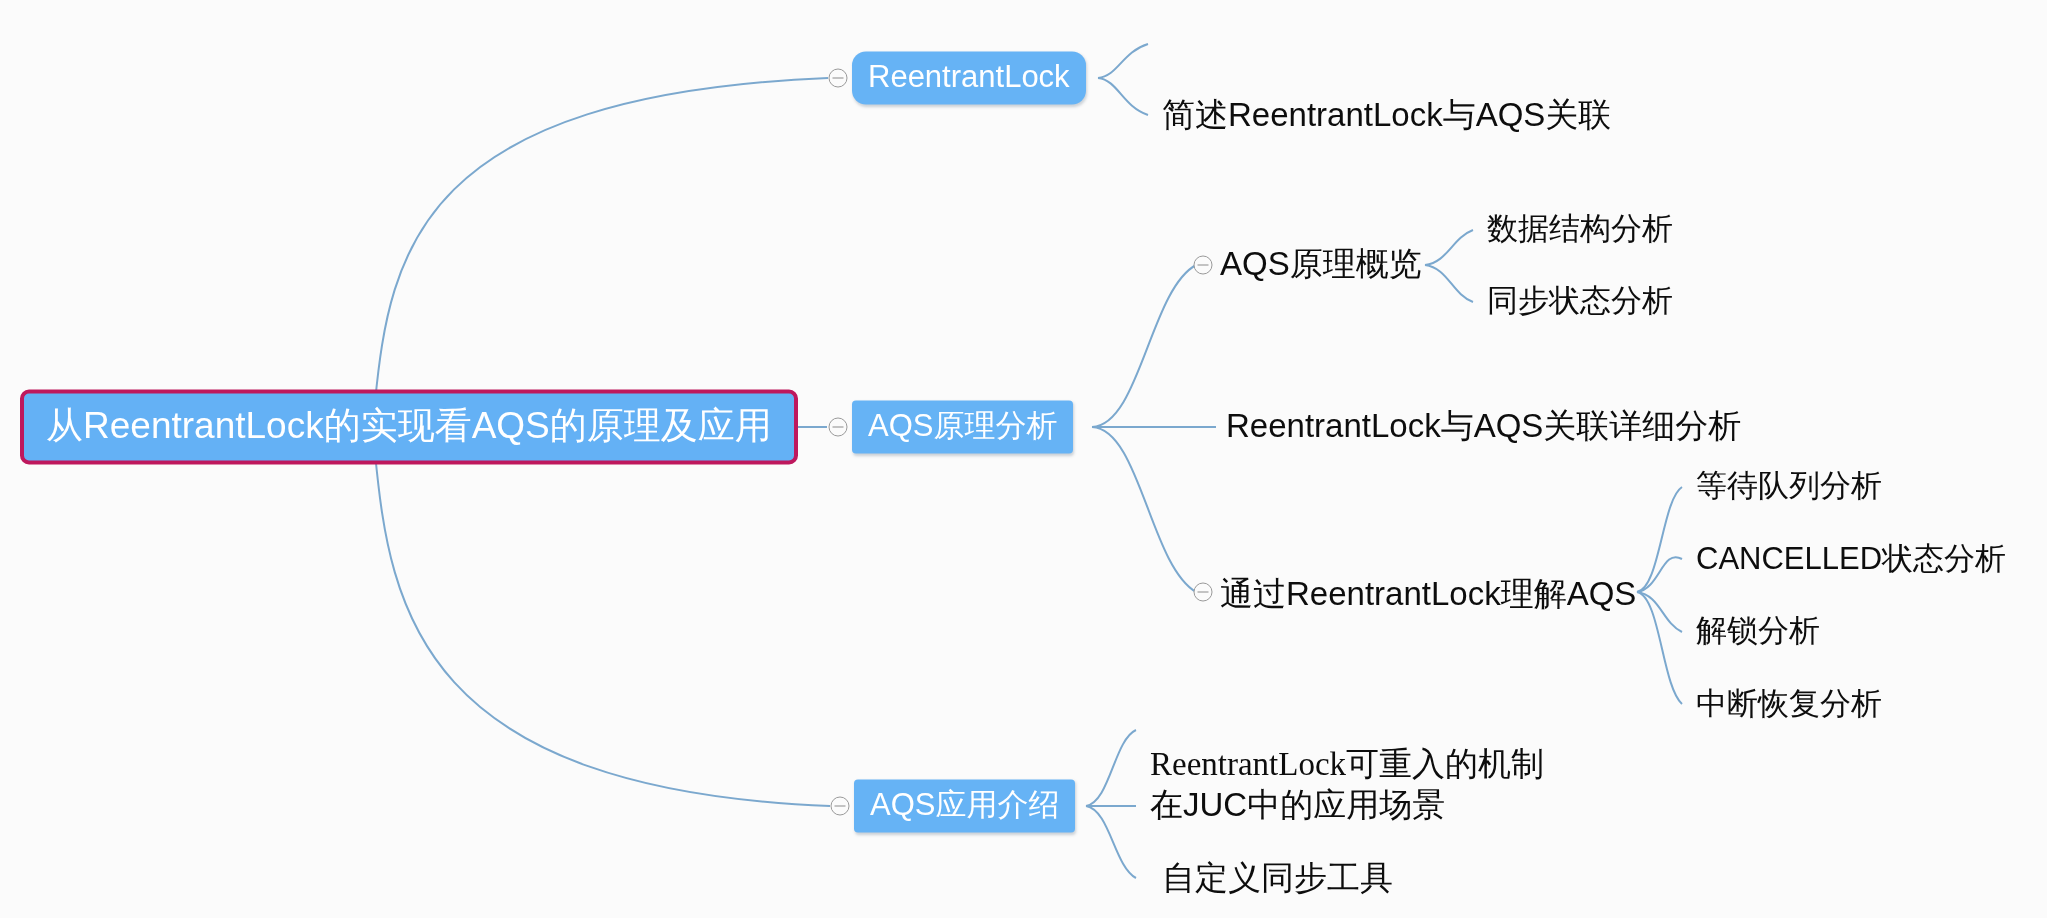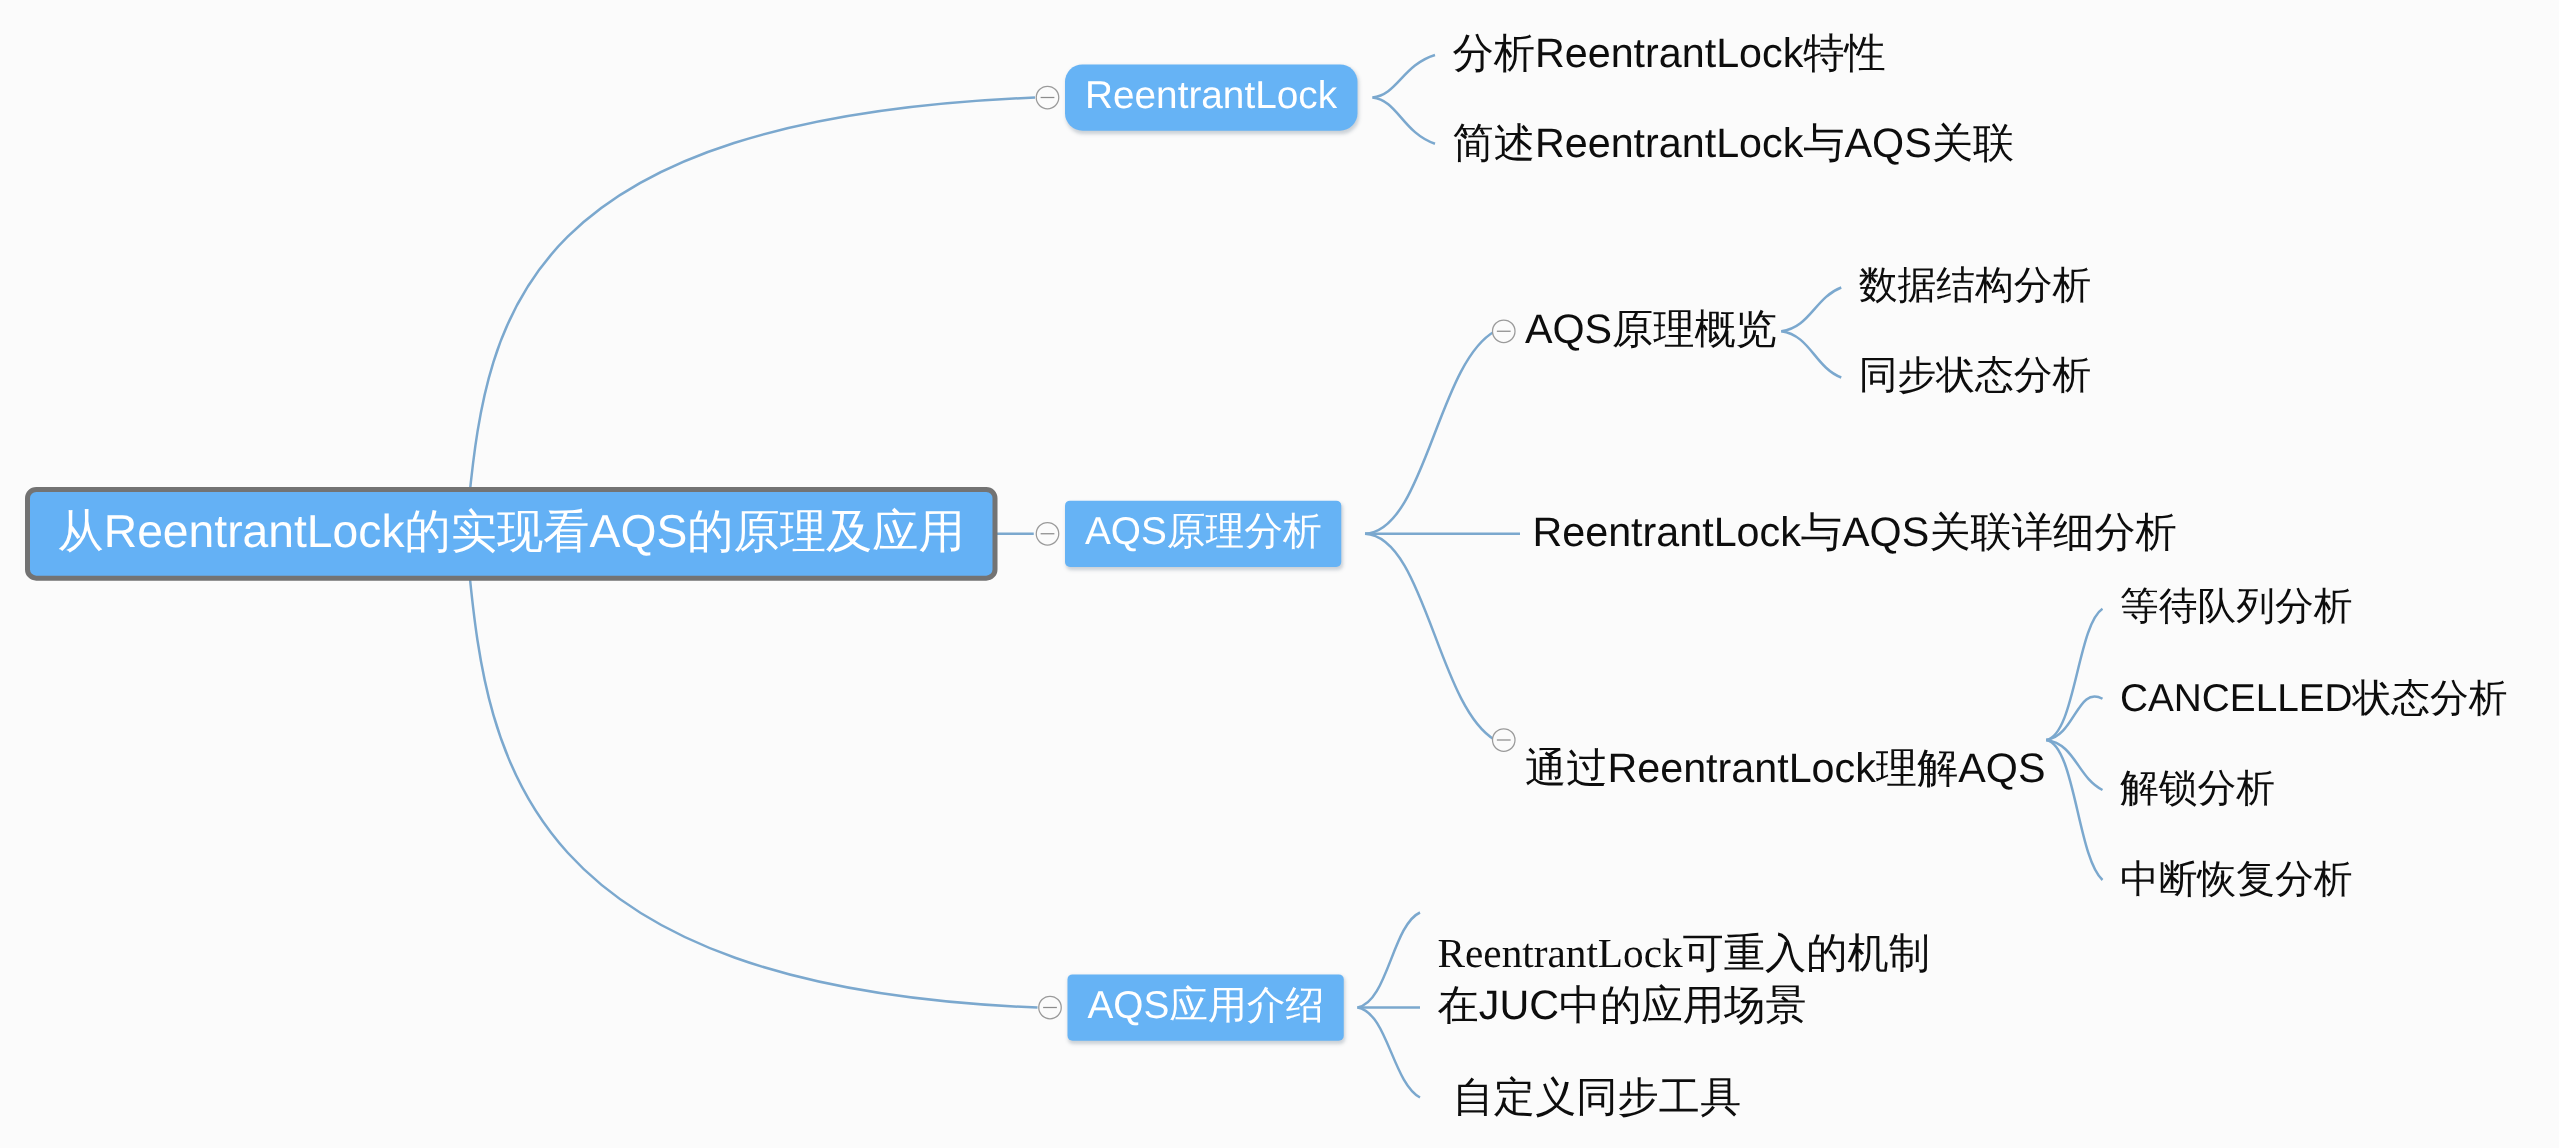--- a/index.html
+++ b/index.html
@@ -38,21 +38,21 @@
     position: absolute;
     white-space: nowrap;
     line-height: 1;
     display: flex;
     align-items: center;
     transform: translateY(-50%);
   }
   .node-root {
     background: #64b1f5;
     color: #ffffff;
-    border: 4px solid #737373;
+    border: 4px solid #be185d;
     border-radius: 9px;
     font-size: 37px;
     padding: 13px 22px 17px 22px;
     letter-spacing: 0px;
   }
   .node-branch {
     background: #66b3f5;
     color: #ffffff;
     border-radius: 4px;
     font-size: 31px;
@@ -124,23 +124,20 @@
   </svg>
 
   <div class="node node-root" style="left:20px; top:427px;">
     <span>从ReentrantLock的实现看AQS的原理及应用</span>
   </div>
 
   <div class="toggle" style="left:838px; top:78px;"></div>
   <div class="node node-branch" style="left:852px; top:78px;border-radius:14px;">
     <span>ReentrantLock</span>
   </div>
-  <div class="node node-leaf" style="left:1162px; top:44px;">
-    <span>分析ReentrantLock特性</span>
-  </div>
   <div class="node node-leaf" style="left:1162px; top:116px;">
     <span>简述ReentrantLock与AQS关联</span>
   </div>
 
   <div class="toggle" style="left:838px; top:427px;"></div>
   <div class="node node-branch" style="left:852px; top:427px;">
     <span>AQS原理分析</span>
   </div>
 
   <div class="toggle" style="left:1203px; top:265px;"></div>
@@ -152,21 +149,21 @@
   </div>
   <div class="node node-leaf small" style="left:1487px; top:302px;">
     <span>同步状态分析</span>
   </div>
 
   <div class="node node-leaf" style="left:1226px; top:427px;">
     <span>ReentrantLock与AQS关联详细分析</span>
   </div>
 
   <div class="toggle" style="left:1203px; top:592px;"></div>
-  <div class="node node-leaf" style="left:1220px; top:616px;">
+  <div class="node node-leaf" style="left:1220px; top:595px;">
     <span>通过ReentrantLock理解AQS</span>
   </div>
   <div class="node node-leaf small" style="left:1696px; top:487px;">
     <span>等待队列分析</span>
   </div>
   <div class="node node-leaf small" style="left:1696px; top:560px;">
     <span>CANCELLED状态分析</span>
   </div>
   <div class="node node-leaf small" style="left:1696px; top:632px;">
     <span>解锁分析</span>

